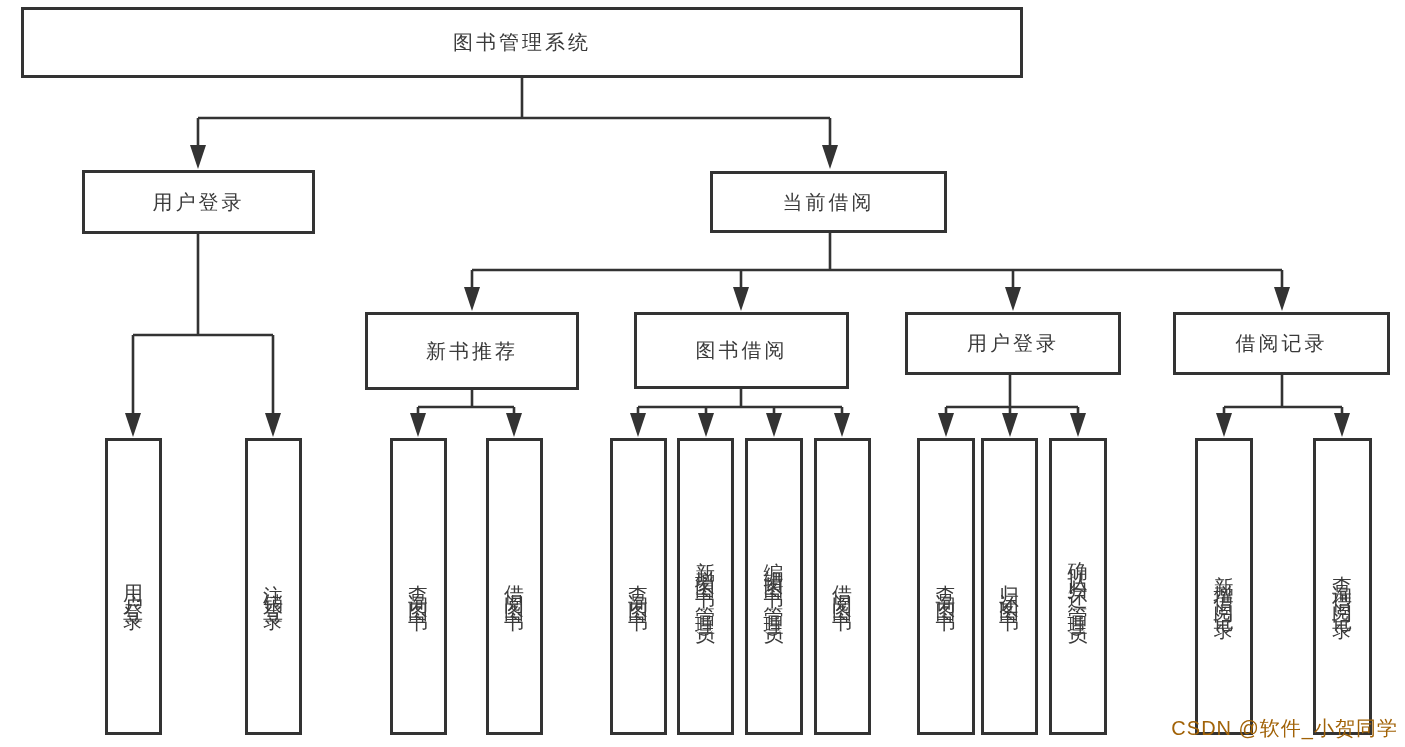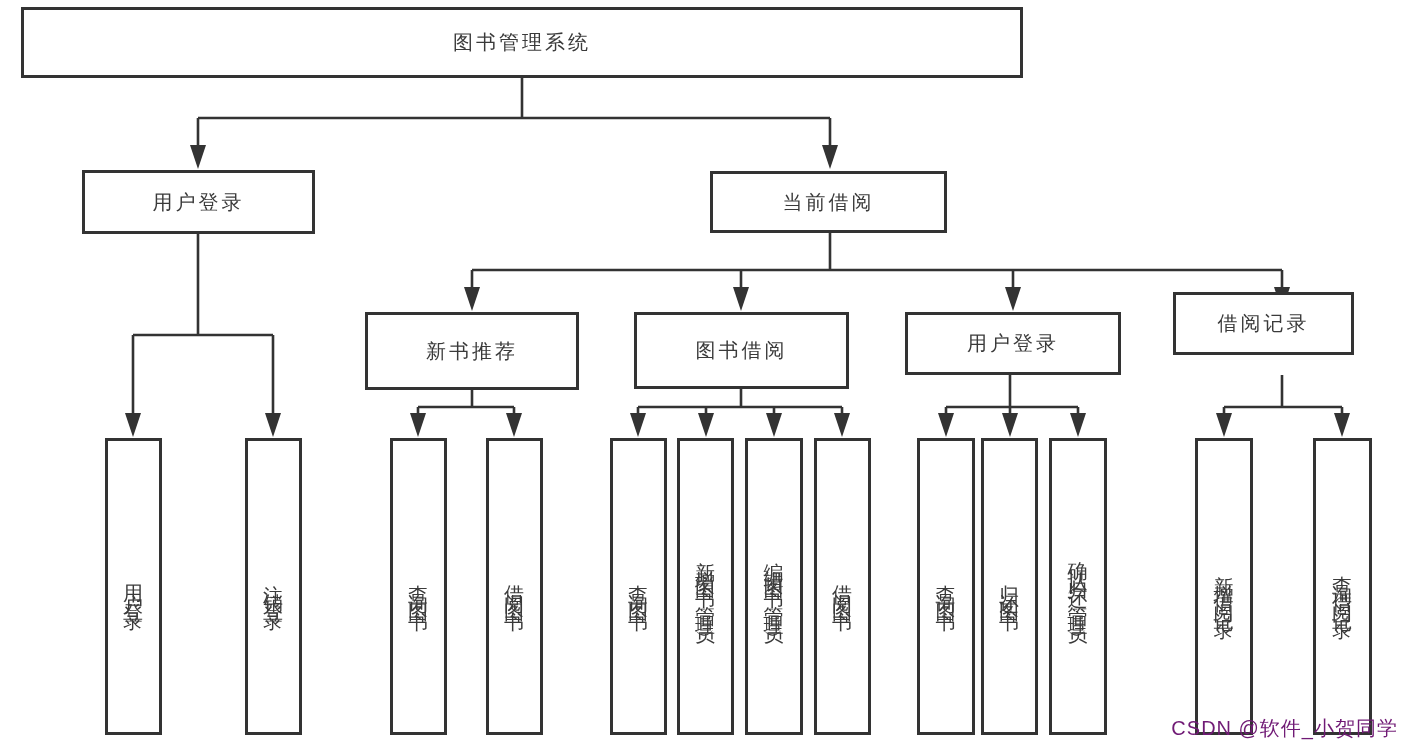--- a/index.html
+++ b/index.html
@@ -12,21 +12,21 @@
     position:absolute;box-sizing:border-box;border:3px solid #333333;background:#ffffff;
     display:flex;align-items:center;justify-content:center;z-index:2;
   }
   .hbox span{font-size:20px;letter-spacing:3px;white-space:nowrap;}
   .vbox span{
     writing-mode:vertical-rl;text-orientation:mixed;
     font-size:20px;letter-spacing:9px;line-height:1.1;white-space:nowrap;
   }
   .watermark{
     position:absolute;right:7px;bottom:5px;z-index:3;
-    font-size:20px;color:#701a75;letter-spacing:1px;white-space:nowrap;
+    font-size:20px;color:#a16207;letter-spacing:1px;white-space:nowrap;
   }
 </style>
 </head>
 <body>
 
 <div class="stage">
 
   <svg class="connectors" viewBox="0 0 1405 747" xmlns="http://www.w3.org/2000/svg">
     <path fill="none" stroke="#333333" stroke-width="2.6" d="
       M522 68 V118 M198 118 H830
@@ -69,21 +69,21 @@
 
   <div class="box hbox" style="left:365px;top:312px;width:214px;height:78px">
     <span>新书推荐</span>
   </div>
   <div class="box hbox" style="left:634px;top:312px;width:215px;height:77px">
     <span>图书借阅</span>
   </div>
   <div class="box hbox" style="left:905px;top:312px;width:216px;height:63px">
     <span>用户登录</span>
   </div>
-  <div class="box hbox" style="left:1173px;top:292px;width:181px;height:63px">
+  <div class="box hbox" style="left:1173px;top:312px;width:217px;height:63px">
     <span>借阅记录</span>
   </div>
 
   <div class="box vbox" style="left:105px;top:438px;width:57px;height:297px">
     <span>用户登录</span>
   </div>
   <div class="box vbox" style="left:245px;top:438px;width:57px;height:297px">
     <span>注销登录</span>
   </div>
 

